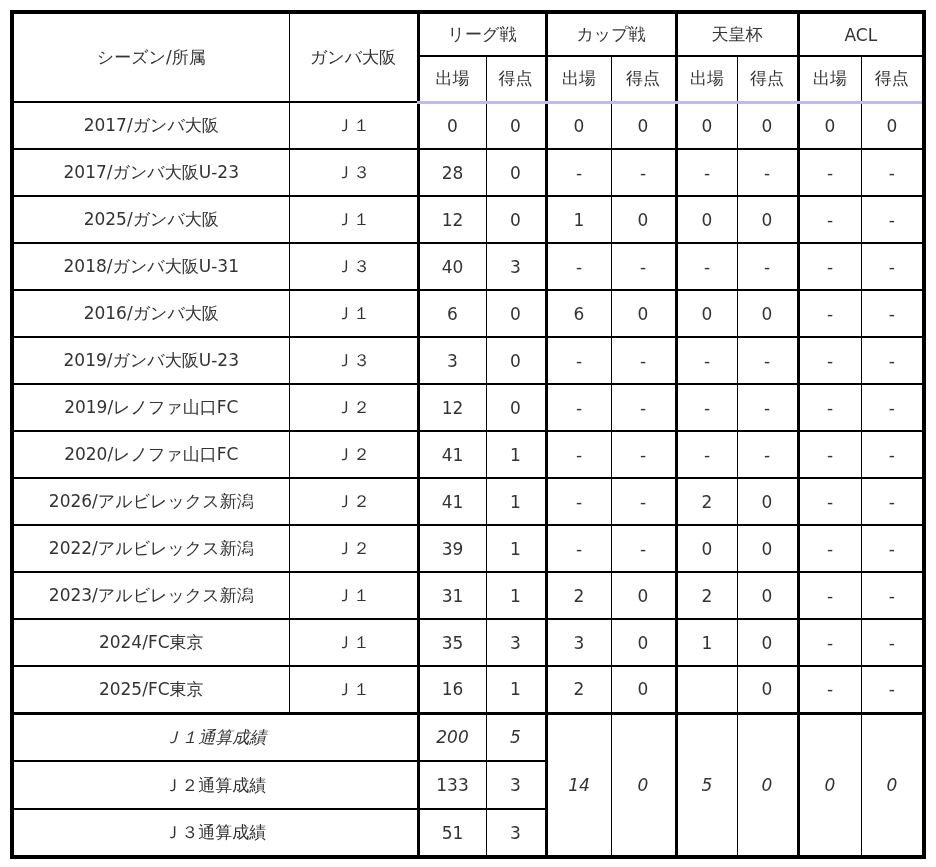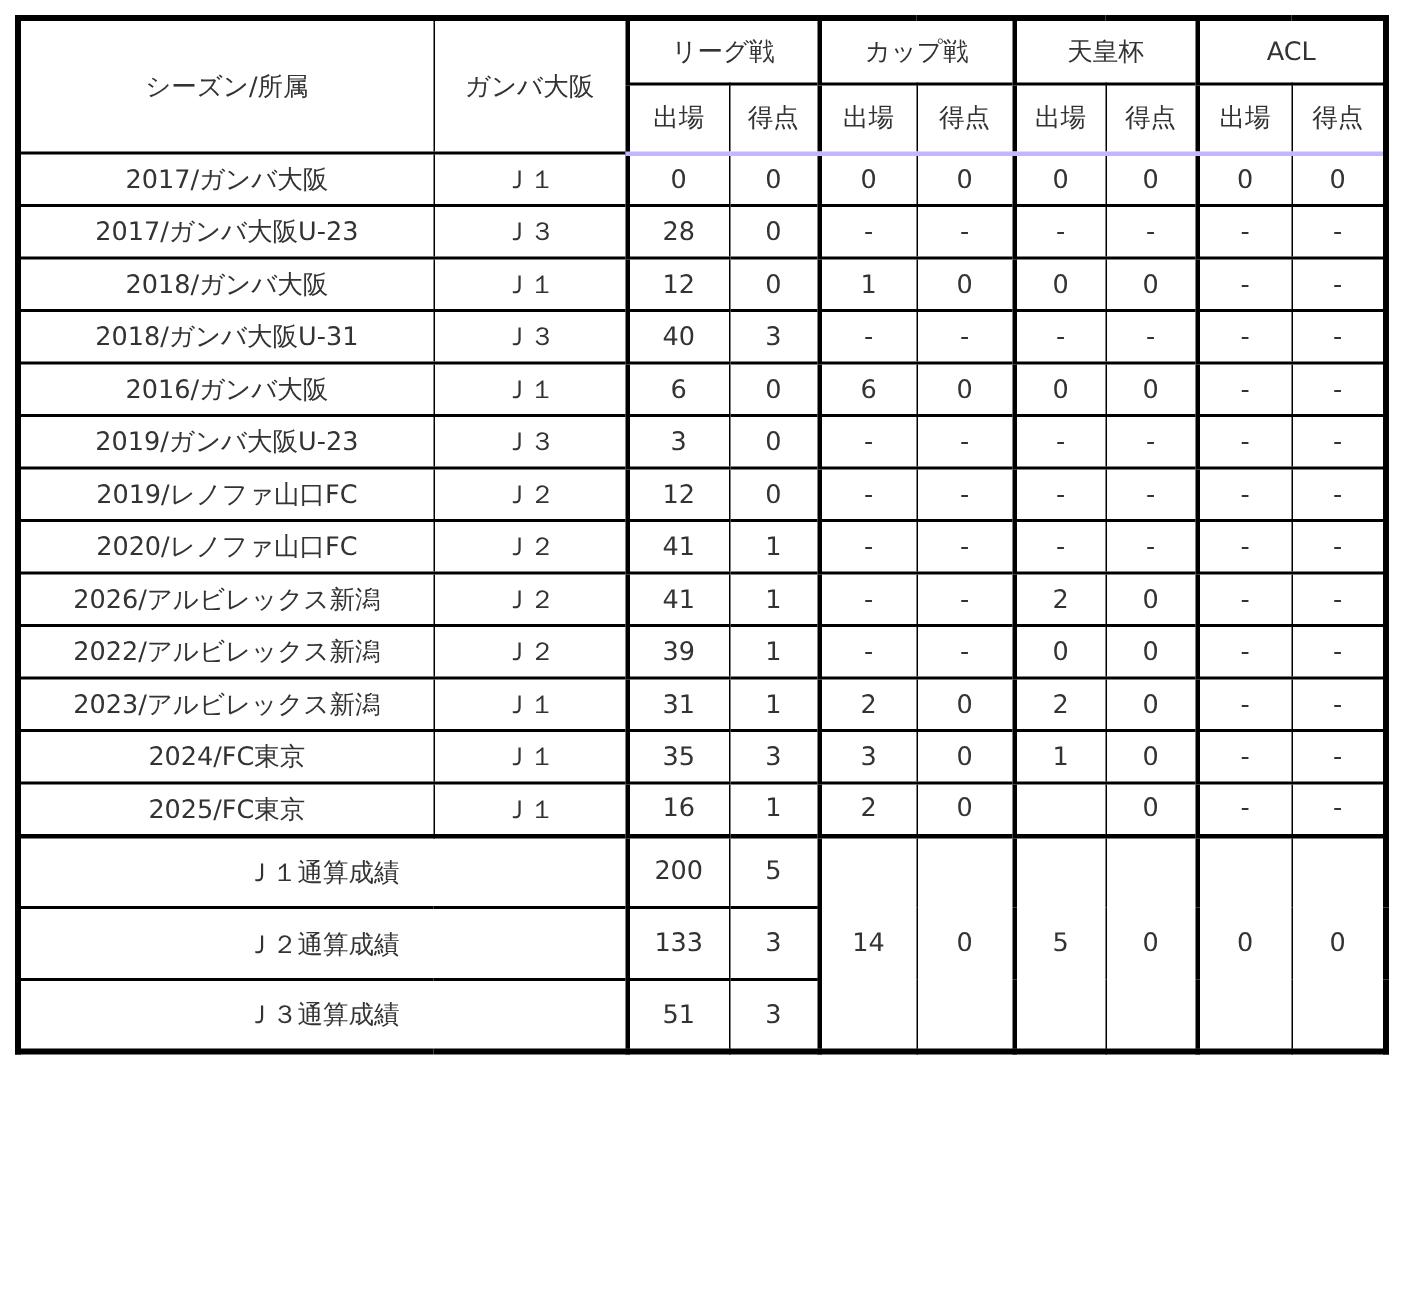--- a/index.html
+++ b/index.html
@@ -37,24 +37,24 @@
     font-size: 17px;
     padding: 0 2px;
     overflow: hidden;
     white-space: nowrap;
   }
   
   .stats .bL { border-left-width: 3px; }
   
   .stats thead tr.subhead th { border-bottom: 3px solid #c4b5fd; }
   
-  .stats tbody.totals tr.first td { border-top: 3px solid #000000; }
+  .stats tbody.totals tr.first td { border-top: 3px solid #000000; font-style: italic; }
   .stats thead tr.groups { height: 44px; }
   .stats thead tr.subhead { height: 46px; }
-  .stats tbody.main tr { height: 35px; }
+  .stats tbody.main tr { height: 47px; }
   .stats tbody.totals tr { height: 48px; }
 </style>
 </head>
 <body>
 
 <div class="stage">
   <table class="stats">
     <colgroup>
       <col style="width:277px">
       <col style="width:129px">
@@ -109,21 +109,21 @@
           <td class="bL">28</td>
           <td>0</td>
           <td class="bL">-</td>
           <td>-</td>
           <td class="bL">-</td>
           <td>-</td>
           <td class="bL">-</td>
           <td>-</td>
         </tr>
         <tr>
-          <td>2018/ガンバ大阪</td>
+          <td>2025/ガンバ大阪</td>
           <td>Ｊ１</td>
           <td class="bL">12</td>
           <td>0</td>
           <td class="bL">1</td>
           <td>0</td>
           <td class="bL">0</td>
           <td>0</td>
           <td class="bL">-</td>
           <td>-</td>
         </tr>

